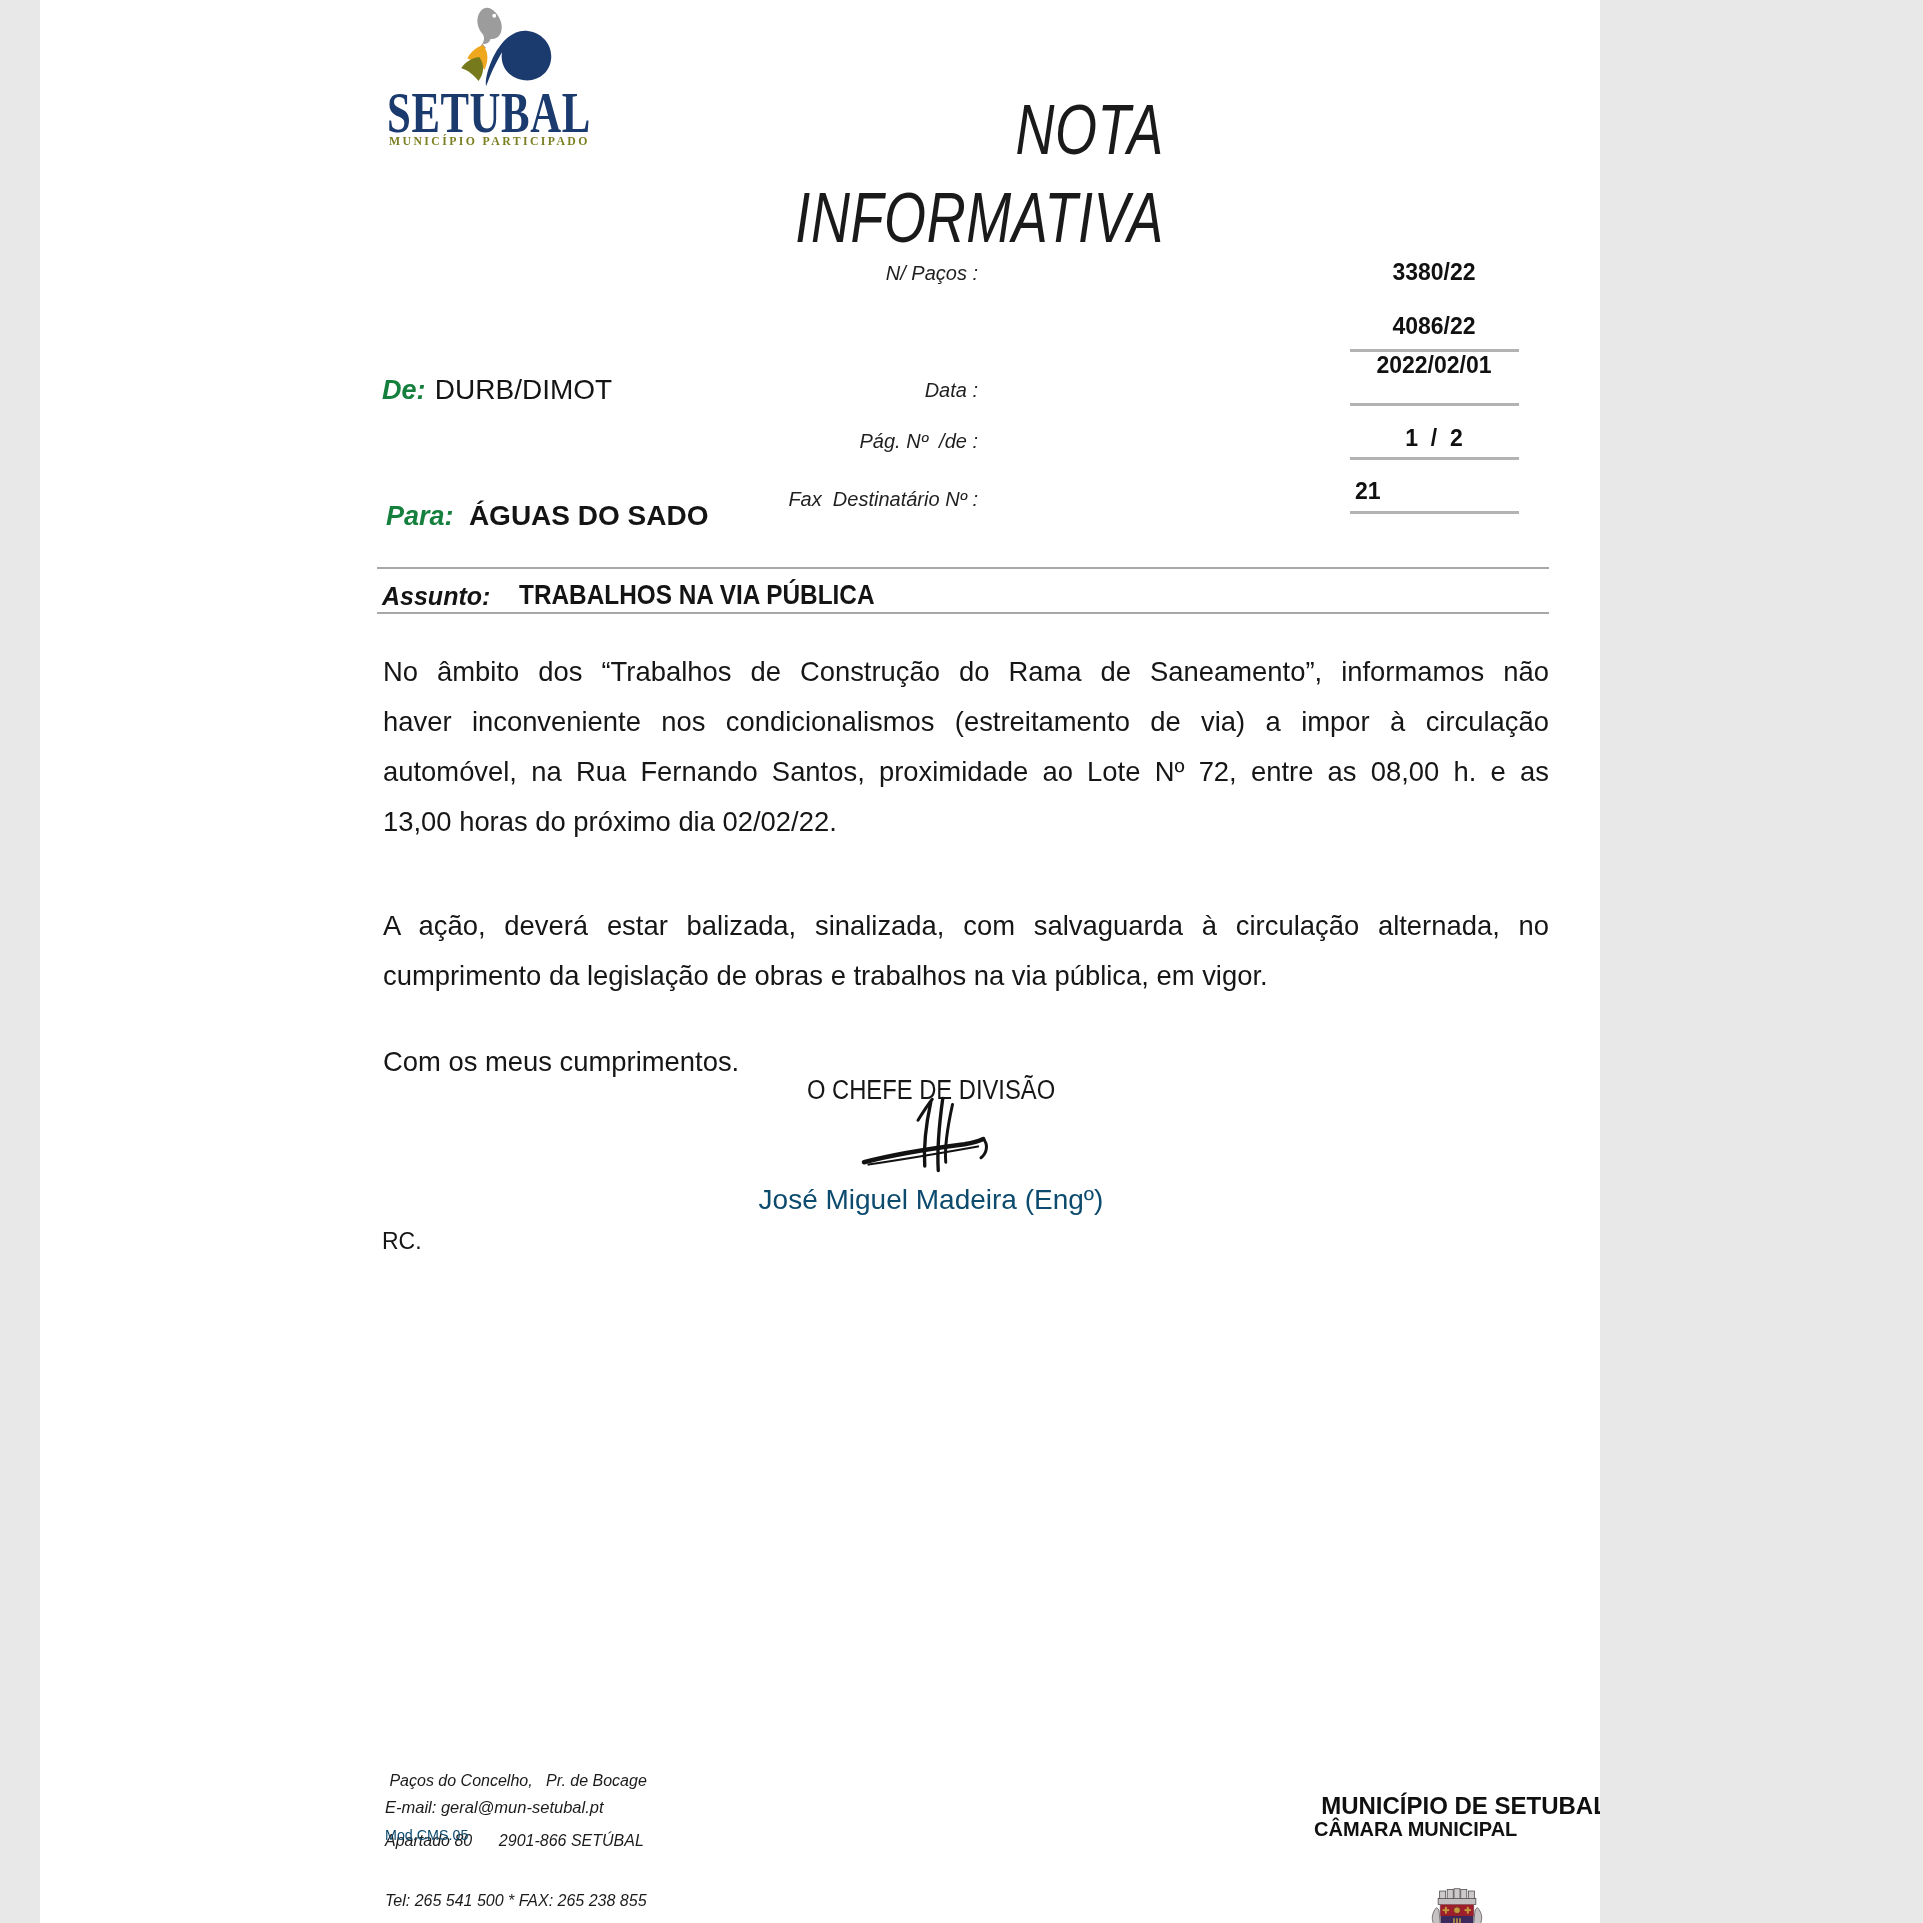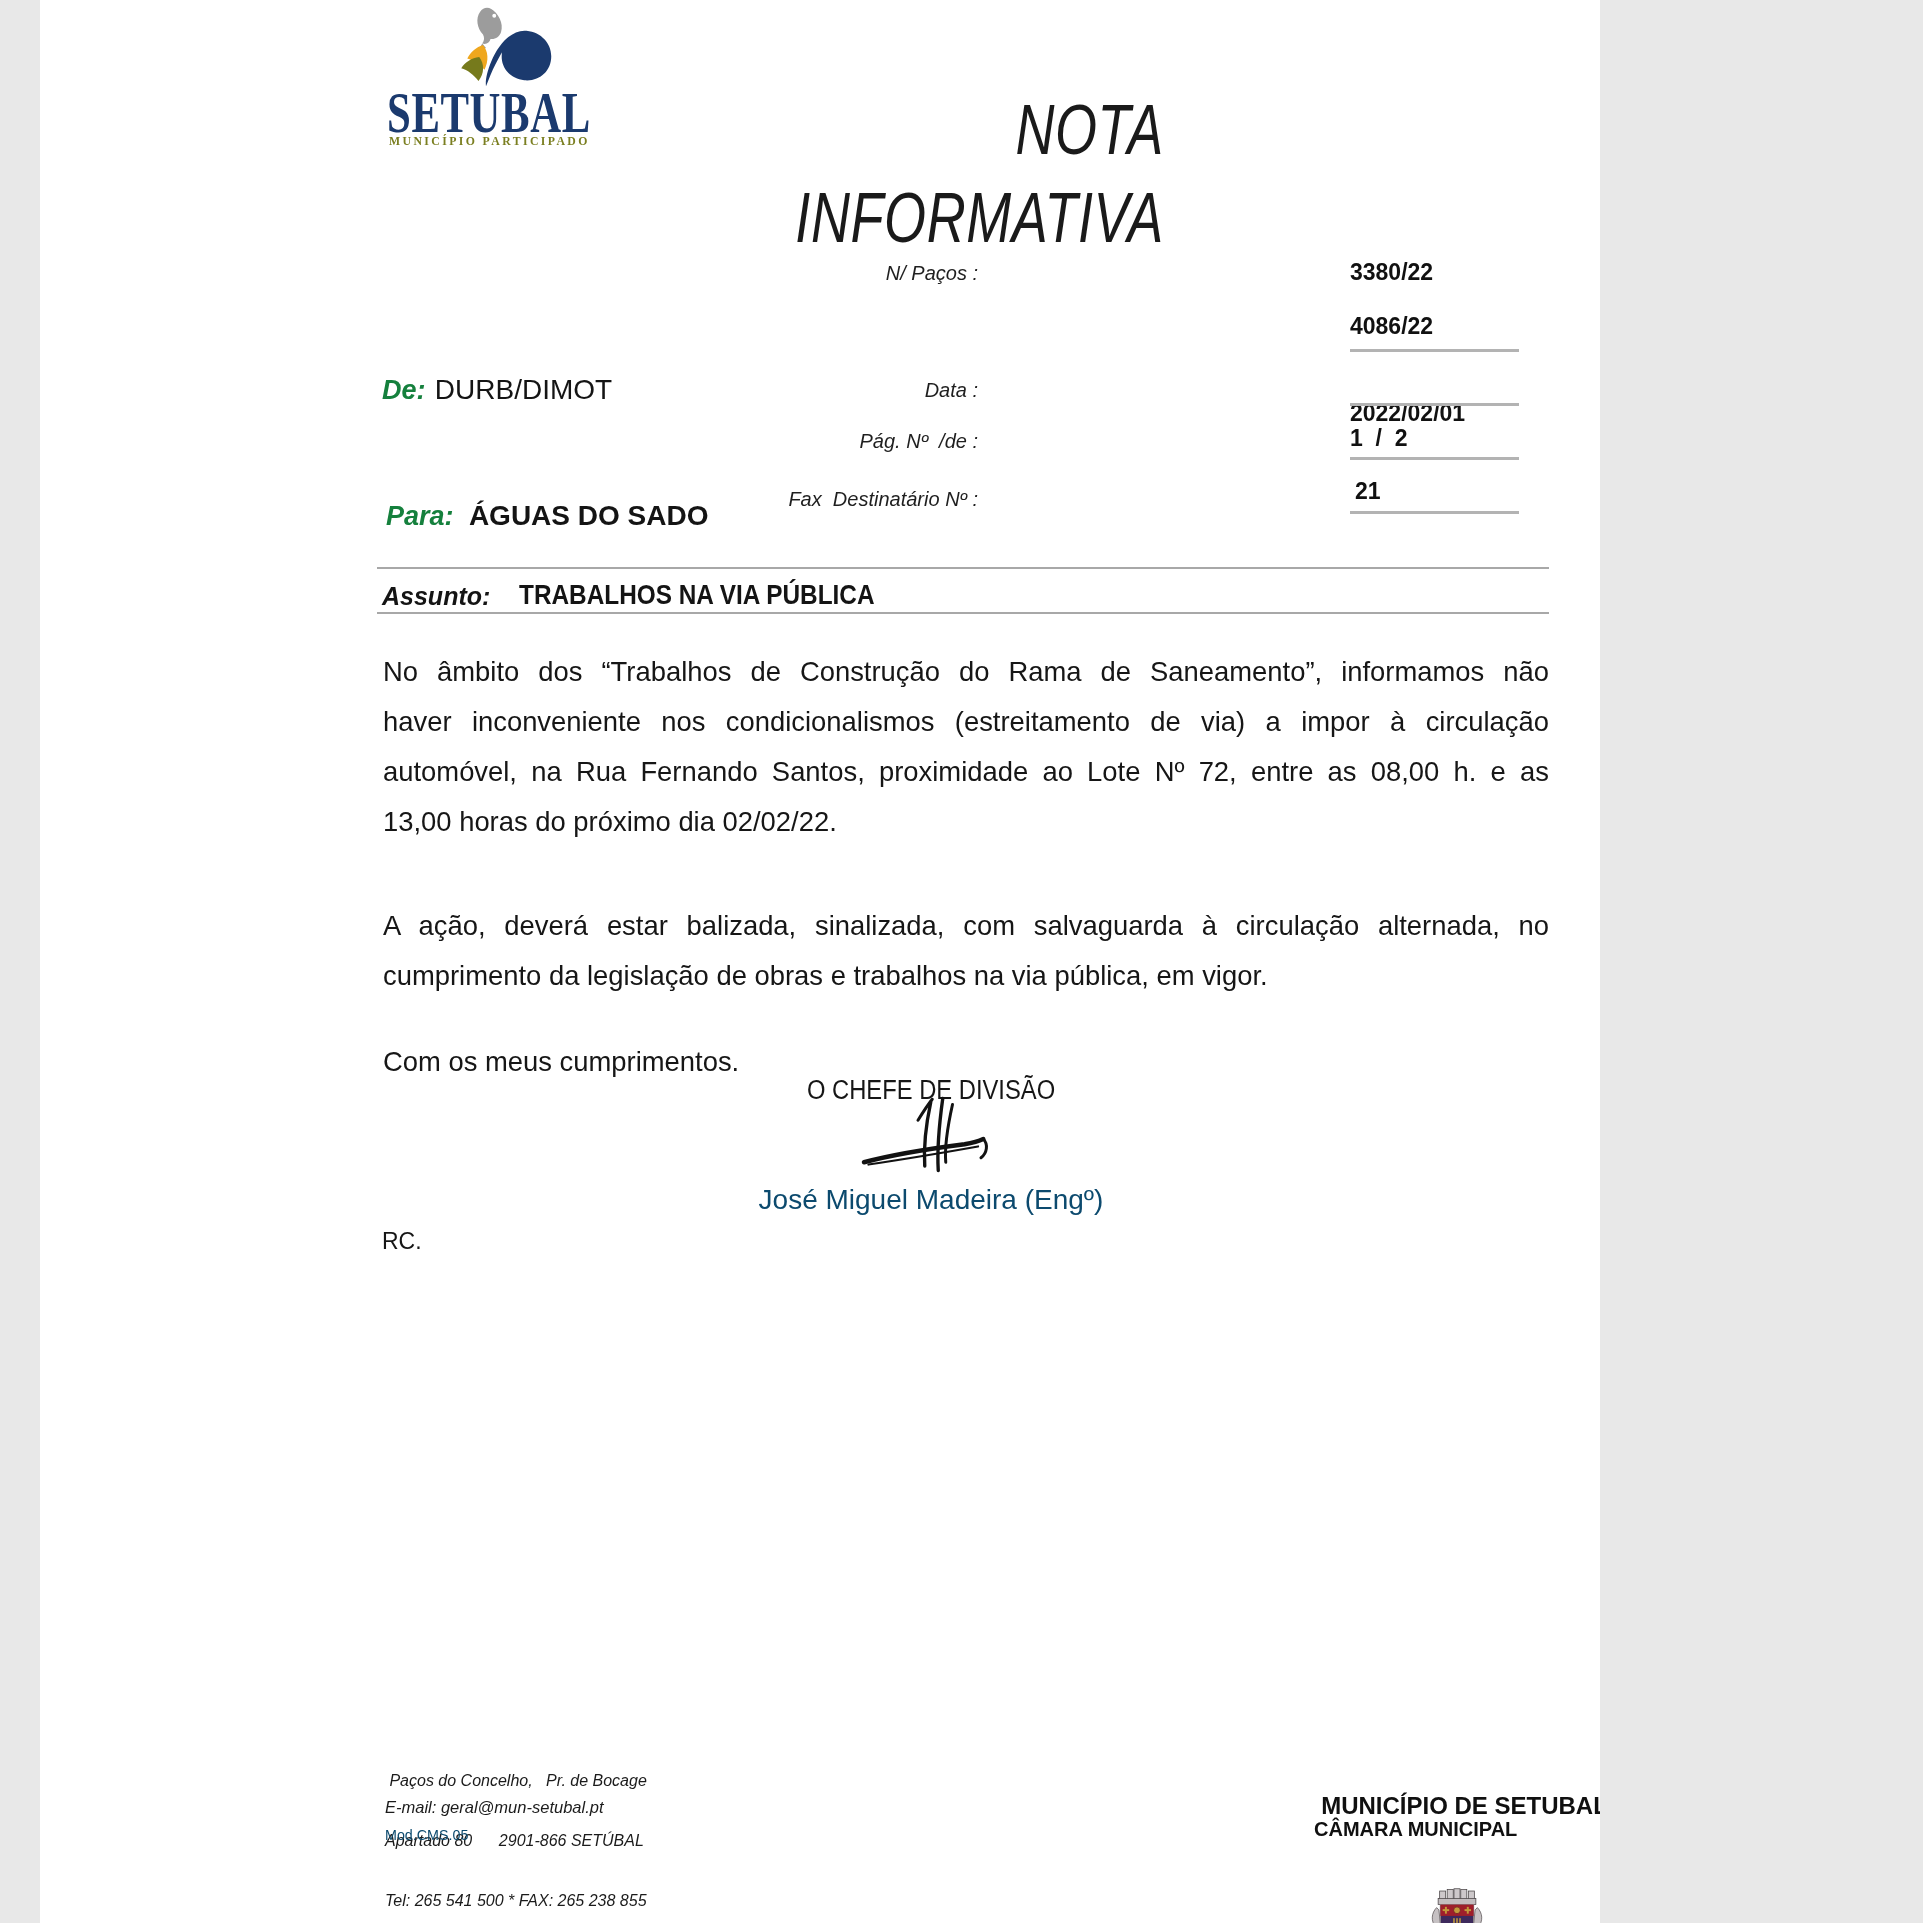--- a/index.html
+++ b/index.html
@@ -14,21 +14,21 @@
     line-height:57px; color:#1b3a6e; letter-spacing:0.8px; transform:scaleX(.75); transform-origin:top left;}
   .logo-tag{font-family:"Liberation Serif", serif; font-weight:bold; font-size:12.8px;
     color:#7b7f21; letter-spacing:2.6px; transform:scaleX(.92); transform-origin:top left;}
 
   
   .doc-title{font-style:italic; font-size:71px; line-height:88px; text-align:right;
     color:#1a1a1a; letter-spacing:0.8px; transform:scaleX(.76); transform-origin:top right; font-weight:400;}
 
   
   .ref-label{font-style:italic; font-size:20px; color:#1f1f1f; text-align:right; white-space:pre;}
-  .ref-value{font-weight:bold; font-size:23px; color:#111; text-align:left; width:168px; white-space:pre;}
+  .ref-value{font-weight:bold; font-size:23px; color:#111; text-align:center; width:168px; white-space:pre;}
   .ref-line{height:3px; background:#b3b3b3; width:169px;}
 
   
   .fld-label{font-weight:bold; font-style:italic; font-size:27px; color:#15803d;}
   .fld-value{font-size:28px; color:#141414;}
   .fld-value-b{font-size:28px; font-weight:bold; color:#141414;}
 
   .hrule{height:2.3px; background:#a8a8a8; width:1172px;}
 
   .subject-label{font-weight:bold; font-style:italic; font-size:25px; color:#141414;}
@@ -80,21 +80,21 @@
     <div>NOTA</div>
     <div>INFORMATIVA</div>
   </div>
 
   <div class="abs ref-label" style="right:622px; top:262px;">N/ Paços :</div>
   <div class="abs ref-value" style="left:1310px; top:259px;">3380/22</div>
   <div class="abs ref-value" style="left:1310px; top:313px;">4086/22</div>
   <div class="abs ref-line" style="left:1310px; top:349px;"></div>
 
   <div class="abs ref-label" style="right:622px; top:379px;">Data :</div>
-  <div class="abs ref-value" style="left:1310px; top:400px;">2022/02/01</div>
+  <div class="abs ref-value" style="left:1310px; top:352px;">2022/02/01</div>
   <div class="abs ref-line" style="left:1310px; top:403px;"></div>
 
   <div class="abs ref-label" style="right:622px; top:430px;">Pág. Nº  /de :</div>
   <div class="abs ref-value" style="left:1310px; top:425px;">1  /  2</div>
   <div class="abs ref-line" style="left:1310px; top:457px;"></div>
 
   <div class="abs ref-label" style="right:622px; top:488px;">Fax  Destinatário Nº :</div>
   <div class="abs ref-value" style="left:1315px; top:478px; width:auto; text-align:left;">21</div>
   <div class="abs ref-line" style="left:1310px; top:511px;"></div>
 

